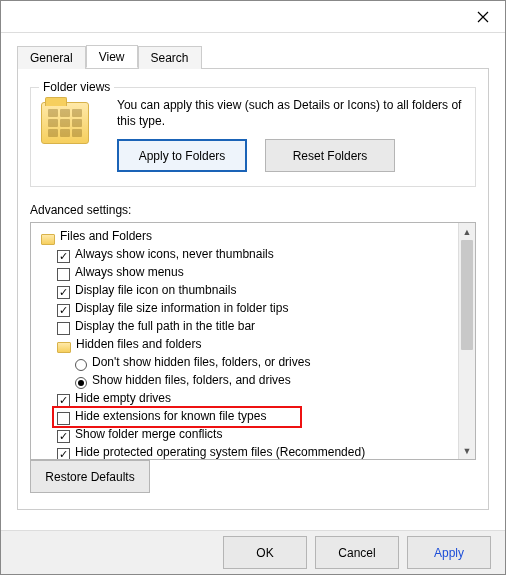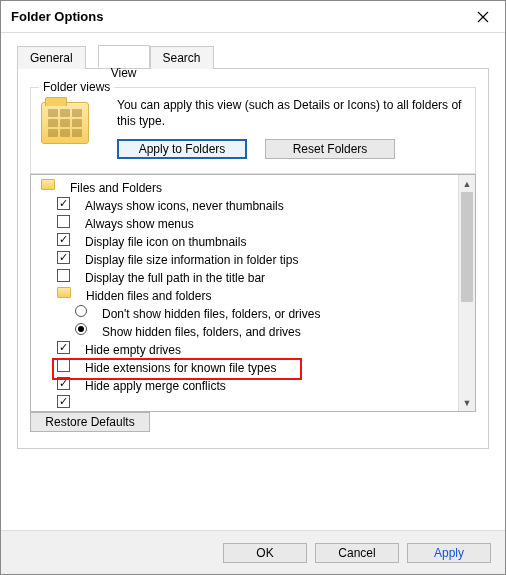--- a/index.html
+++ b/index.html
@@ -42,23 +42,22 @@
     background: #f4f4f4;
     margin-right: 0px;
     position: relative;
     top: 1px;
     cursor: default;
   }
   .tab.active {
     background: #fff;
     border-bottom: 1px solid #fff;
     top: 0;
-    padding-top: 20px;
+    padding-top: 4px;
     padding-bottom: 1px;
-    margin-left: 12px;
   }
   .tabpanel {
     border: 1px solid #ccc;
     border-top: none;
     padding: 12px;
   }
   .groupbox {
     border: 1px solid #ddd;
     padding: 10px 10px 14px 10px;
     position: relative;
@@ -92,21 +91,21 @@
     border-radius: 2px 2px 0 0;
   }
   .folder-icon .grid {
     position: absolute; inset: 6px;
     display: grid; grid-template-columns: 1fr 1fr 1fr; grid-template-rows: 1fr 1fr 1fr; gap: 2px;
   }
   .folder-icon .grid span { background: rgba(120,90,20,.35); border-radius: 1px; }
   .fv-text { flex: 1; font-size: 12px; line-height: 1.3; }
   .fv-buttons { display: flex; gap: 18px; margin-top: 10px; }
   .btn {
-    height: 20px;
+    height: 33px;
     min-width: 130px;
     padding: 0 14px;
     background: #e9e9e9;
     border: 1px solid #b5b5b5;
     font: inherit;
     cursor: default;
   }
   .btn.primary-outline { border: 2px solid #1a63b7; background: #eef4fb; }
   .btn.disabled { color: #1d4ed8; }
   .adv-label { margin-top: 16px; margin-bottom: 5px; font-size: 12px; }
@@ -129,21 +128,21 @@
     position: relative;
   }
   .scroll .arrow {
     height: 17px; display:flex;align-items:center;justify-content:center;
     color:#555; font-size:9px;
   }
   .scroll .thumb {
     position: absolute; top: 17px; left: 2px; right: 2px;
     height: 110px; background: #c8c8c8; border-radius: 1px;
   }
-  .node { display: flex; align-items: flex-start; gap: 15px; white-space: nowrap; padding-left: 6px; }
+  .node { display: flex; align-items: flex-end; gap: 5px; white-space: nowrap; padding-left: 6px; }
   .node.lv1 { padding-left: 22px; }
   .node.lv2 { padding-left: 40px; }
   .sm-folder {
     width: 14px; height: 11px;
     background: linear-gradient(#ffe9a8,#f6cf5e);
     border: 1px solid #d8b24a;
     border-radius: 1px;
     display: inline-block;
   }
   .cb {
@@ -178,21 +177,20 @@
     justify-content: flex-end;
     padding-right: 14px;
     gap: 8px;
   }
   .footer .btn { min-width: 84px; }
 </style>
 </head>
 <body>
 
 <div class="titlebar">
-  <span class="titlebar-title">Folder Options</span>
   <div class="titlebar-close">
     <svg width="12" height="12" viewBox="0 0 12 12">
         <path d="M1 1 L11 11 M11 1 L1 11" stroke="#000" stroke-width="1.2" fill="none"></path>
       </svg>
   </div>
 </div>
 
 <div class="content">
   <div class="tabs">
     <div class="tab">General</div>
@@ -221,20 +219,21 @@
         <div style="flex:1">
           <div class="fv-text">You can apply this view (such as Details or Icons) to all folders of this type.</div>
           <div class="fv-buttons">
             <button class="btn primary-outline">Apply to Folders</button>
             <button class="btn">Reset Folders</button>
           </div>
         </div>
       </div>
     </div>
 
+    <div class="adv-label">Advanced settings:</div>
 
     <div class="treebox">
       <div class="treelist" id="treelist">
           <div class="node">
             <span class="sm-folder"></span>
             <span>Files and Folders</span>
           </div>
           <div class="node lv1">
             <span class="cb checked"></span>
             <span>Always show icons, never thumbnails</span>
@@ -270,24 +269,25 @@
           <div class="node lv1">
             <span class="cb checked"></span>
             <span>Hide empty drives</span>
           </div>
           <div class="node lv1">
             <span class="cb"></span>
             <span>Hide extensions for known file types</span>
           </div>
           <div class="node lv1">
             <span class="cb checked"></span>
-            <span>Hide apply merge conflicts</span>
-          </div>
-          <div class="node lv1">
-            <span class="cb checked"></span>
+            <span>Show folder merge conflicts</span>
+          </div>
+          <div class="node lv1">
+            <span class="cb checked"></span>
+            <span>Hide protected operating system files (Recommended)</span>
           </div>
         </div>
       <div class="scroll">
         <div class="arrow">▲</div>
         <div class="thumb"></div>
         <div class="arrow" style="position:absolute;bottom:0;left:0;right:0">▼</div>
       </div>
       <div id="hl" class="highlight" style="display: block; left: 21px; top: 183px; width: 250px; height: 22px;"></div>
     </div>
 

